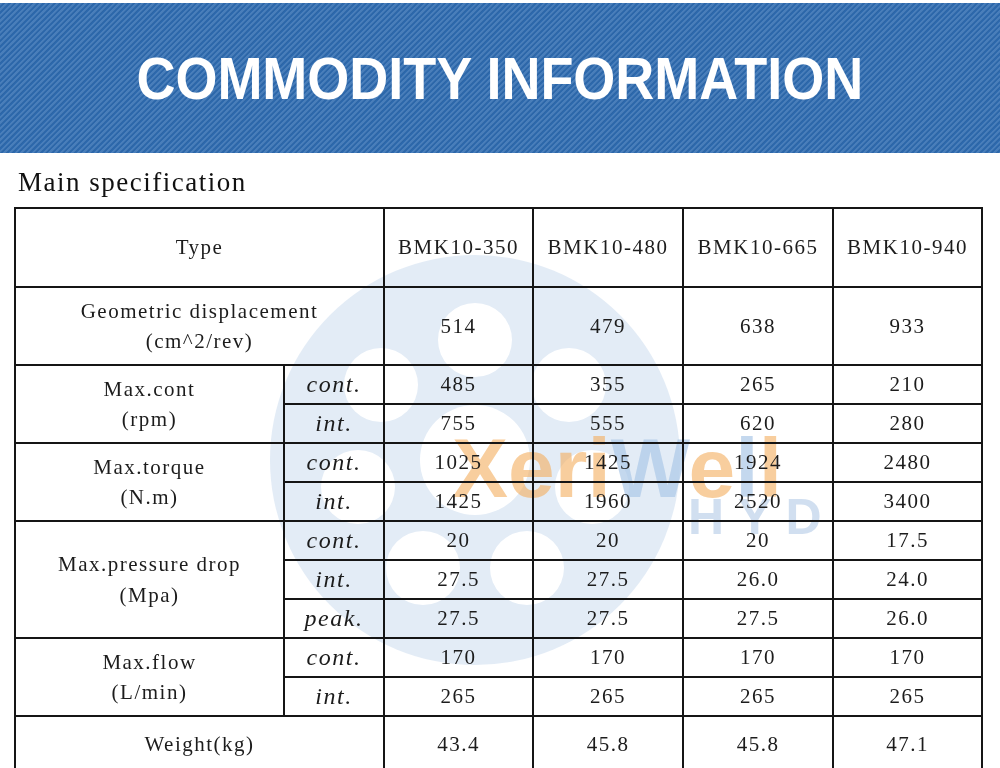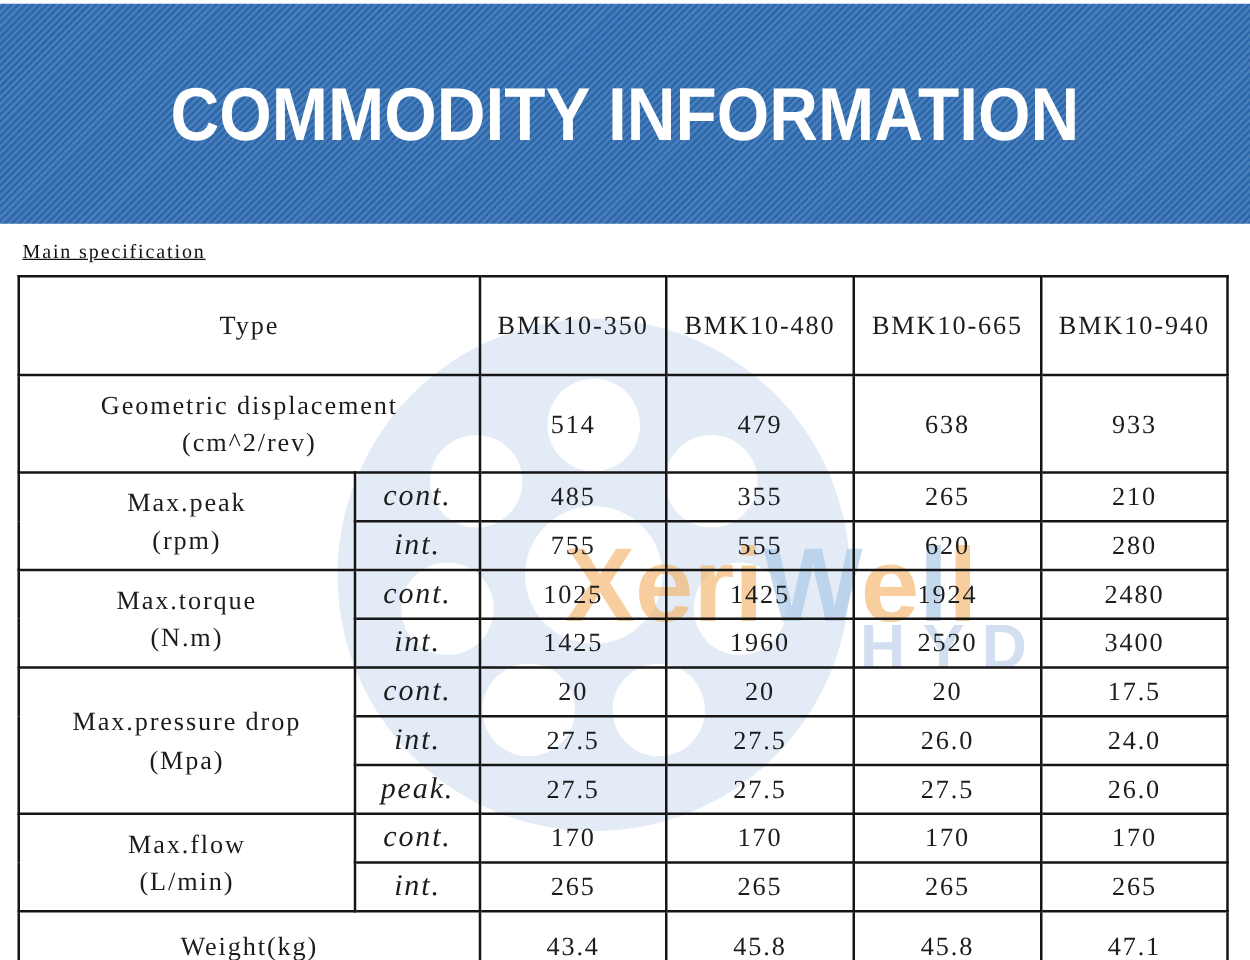--- a/index.html
+++ b/index.html
@@ -2,34 +2,34 @@
 <html><head>
 <meta charset="utf-8">
 <style>
   html,body{margin:0;padding:0;}
   body{
     width:1000px;height:768px;background:#ffffff;overflow:hidden;position:relative;
     font-family:"Liberation Serif","DejaVu Serif",serif;color:#1c1c1c;
   }
   
   .banner{
-    margin-top:3px;height:176px;width:1000px;
+    margin-top:3px;height:150px;width:1000px;
     background:
       repeating-linear-gradient(135deg, rgba(255,255,255,0.13) 0px, rgba(255,255,255,0.13) 1.5px, rgba(0,0,0,0.06) 2.5px, rgba(0,0,0,0.0) 4px),
       #2e6bb0;
     display:flex;align-items:center;justify-content:center;
   }
   .banner-title{
     color:#ffffff;font-family:"Liberation Sans",sans-serif;font-weight:700;
     font-size:60px;letter-spacing:0px;transform:scaleX(0.90);transform-origin:center;
     white-space:nowrap;
   }
   
   .section-label{
-    margin:14px 0 0 18px;font-size:16px;letter-spacing:1.5px;color:#111;text-decoration:underline;
+    margin:14px 0 0 18px;font-size:27px;letter-spacing:1.5px;color:#111;
   }
   
   .wm{position:absolute;left:0;top:0;width:1000px;height:768px;z-index:0;pointer-events:none;margin-left:40px;}
   .wm-circle{
     position:absolute;left:230px;top:255px;width:410px;height:410px;border-radius:50%;
     background:rgba(186,208,233,0.40);
   }
   .wm-hole{position:absolute;width:74px;height:74px;border-radius:50%;background:#ffffff;}
   .wm-hole-c{position:absolute;width:110px;height:110px;border-radius:50%;background:#ffffff;}
   .wm-brand{
@@ -104,21 +104,21 @@
     </tr>
     <tr class="r-geo">
       <td colspan="2">Geometric displacement
 (cm^2/rev)</td>
       <td>514</td>
       <td>479</td>
       <td>638</td>
       <td>933</td>
     </tr>
     <tr class="r-small">
-      <td rowspan="2">Max.peak
+      <td rowspan="2">Max.cont
 (rpm)</td>
       <td class="sub">cont.</td>
       <td>485</td>
       <td>355</td>
       <td>265</td>
       <td>210</td>
     </tr>
     <tr class="r-small">
       <td class="sub">int.</td>
       <td>755</td>

